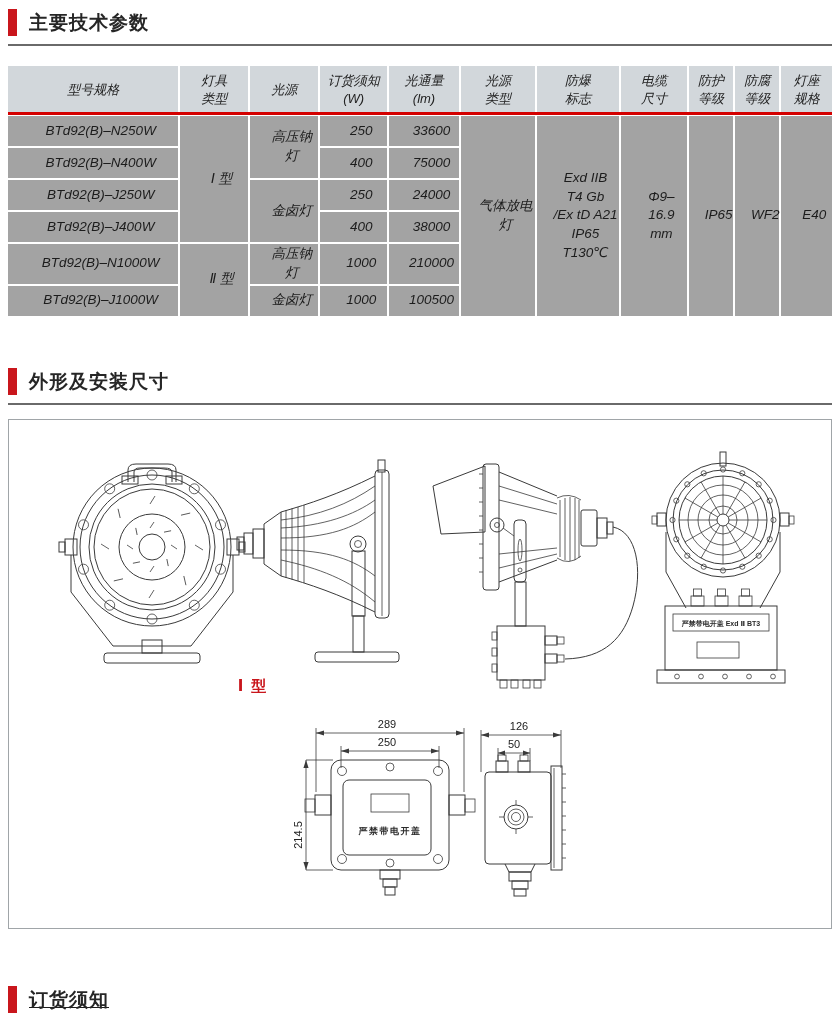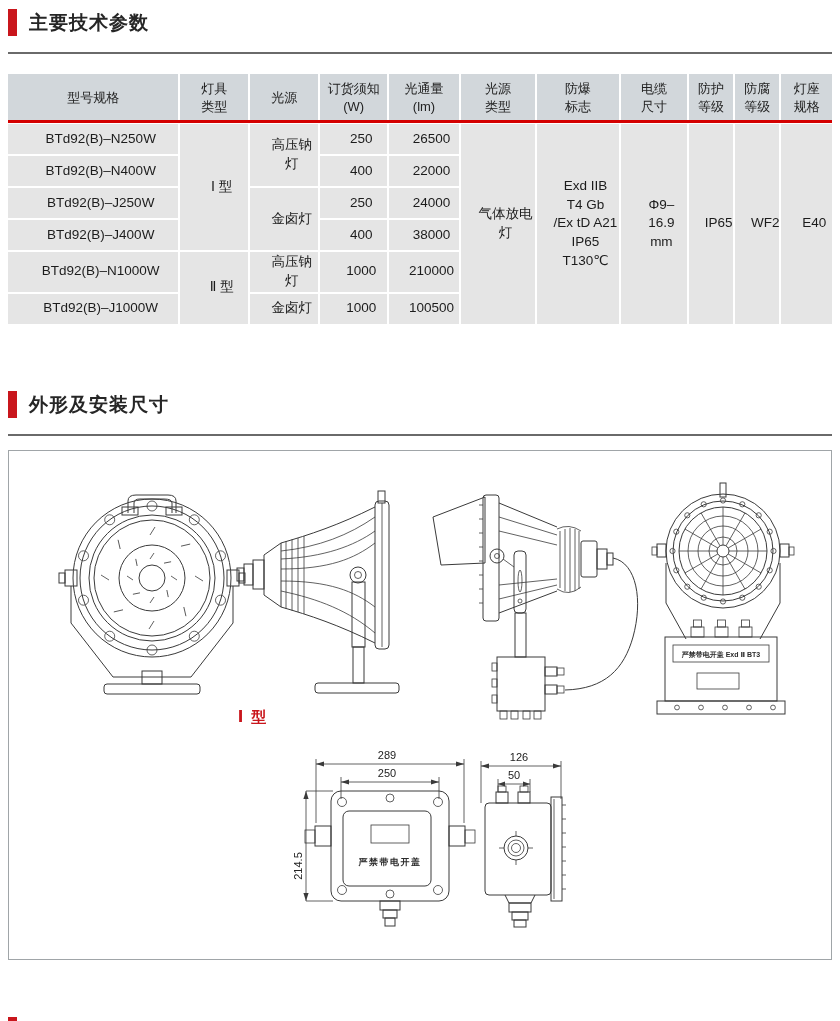--- a/index.html
+++ b/index.html
@@ -9,43 +9,43 @@
     color:#1c1c1c;
     -webkit-font-smoothing:antialiased;
   }
   .page{padding-top:9px;}
 
   
   .section-h{
     margin:0 8px;
     display:flex;align-items:center;gap:12px;
     border-bottom:2px solid #6a6a6a;
-    padding-bottom:16px;
+    padding-bottom:8px;
   }
   .red-bar{width:9px;height:27px;background:#c9161c;flex:0 0 auto;}
   .section-title{
     font-size:19px;font-weight:bold;color:#262626;
     letter-spacing:1px;line-height:1;
     margin:0;
   }
 
   
-  .tbl-wrap{position:relative;margin:18px 6px 0 6px;}
+  .tbl-wrap{position:relative;margin:18px 6px 0 6px;font-style:italic;}
   table.spec{
     border-collapse:separate;border-spacing:2px;
     table-layout:fixed;width:828px;
   }
   table.spec th{
     background:#d2d7db;height:46px;
     font-size:13px;font-weight:normal;color:#222;
     text-align:center;vertical-align:middle;
     white-space:pre-line;line-height:1.35;
   }
   table.spec td{
-    background:#e5e5e5;height:28px;
+    background:#a3a3a3;height:28px;
     font-size:13.5px;color:#1c1c1c;
     text-align:center;vertical-align:middle;
     white-space:pre-line;line-height:1.4;padding-left:16px;
   }
   .red-divider{
     position:absolute;left:2px;right:2px;top:48px;height:2.5px;
     background:#d40000;z-index:2;
   }
 
   
@@ -119,36 +119,36 @@
           <th>灯座
 规格</th>
         </tr>
       </thead>
       <tbody>
         <tr>
           <td>BTd92(B)–N250W</td>
           <td rowspan="4">Ⅰ 型</td>
           <td rowspan="2">高压钠灯</td>
           <td>250</td>
-          <td>26500</td>
+          <td>33600</td>
           <td rowspan="6">气体放电灯</td>
           <td rowspan="6">Exd IIB
 T4 Gb
 /Ex tD A21
 IP65 T130℃</td>
           <td rowspan="6">Φ9–16.9
 mm</td>
           <td rowspan="6">IP65</td>
           <td rowspan="6">WF2</td>
           <td rowspan="6">E40</td>
         </tr>
         <tr>
           <td>BTd92(B)–N400W</td>
           <td>400</td>
-          <td>22000</td>
+          <td>75000</td>
         </tr>
         <tr>
           <td>BTd92(B)–J250W</td>
           <td rowspan="2">金卤灯</td>
           <td>250</td>
           <td>24000</td>
         </tr>
         <tr>
           <td>BTd92(B)–J400W</td>
           <td>400</td>
@@ -164,21 +164,21 @@
         <tr>
           <td>BTd92(B)–J1000W</td>
           <td>金卤灯</td>
           <td>1000</td>
           <td>100500</td>
         </tr>
       </tbody>
     </table>
   </div>
 
-  <div class="section-h" style="margin-top:65px">
+  <div class="section-h" style="margin-top:50px">
     <span class="red-bar"></span>
     <h2 class="section-title">外形及安装尺寸</h2>
   </div>
 
   <div class="drawing-box">
     <svg width="822" height="508" viewBox="0 0 822 508">
       <defs>
         <g id="tick">
             <line class="lwt" x1="146" y1="76" x2="141" y2="84"></line>
             <line class="lwt" x1="145" y1="102" x2="141" y2="108"></line>

